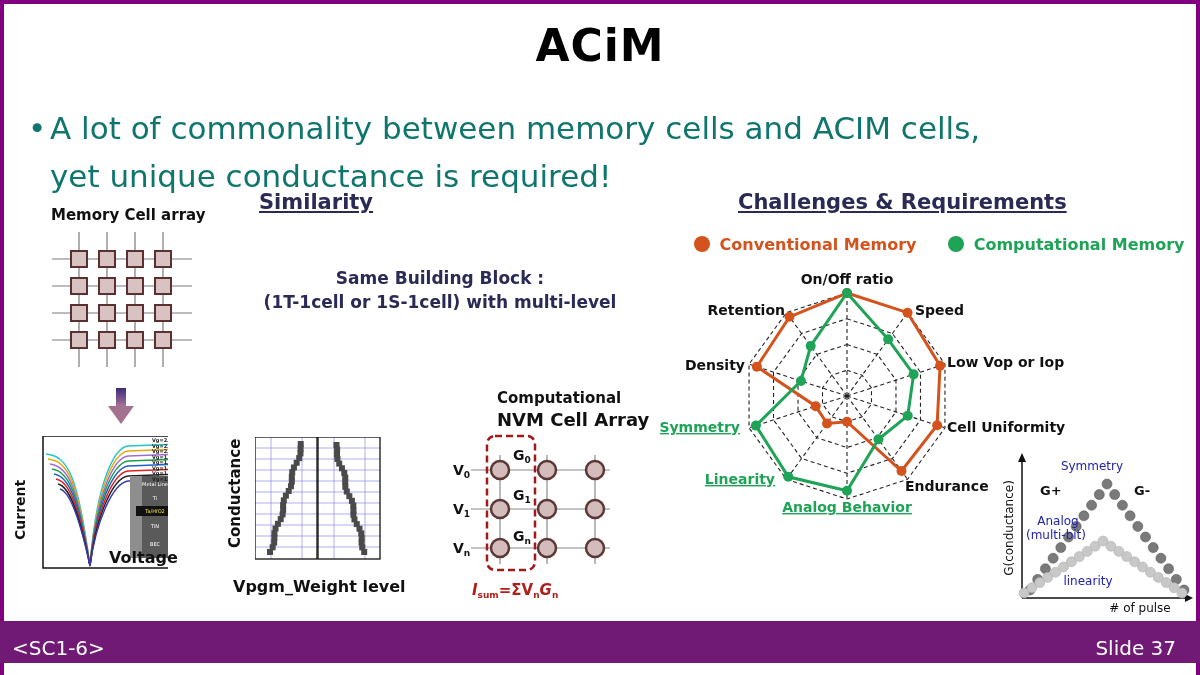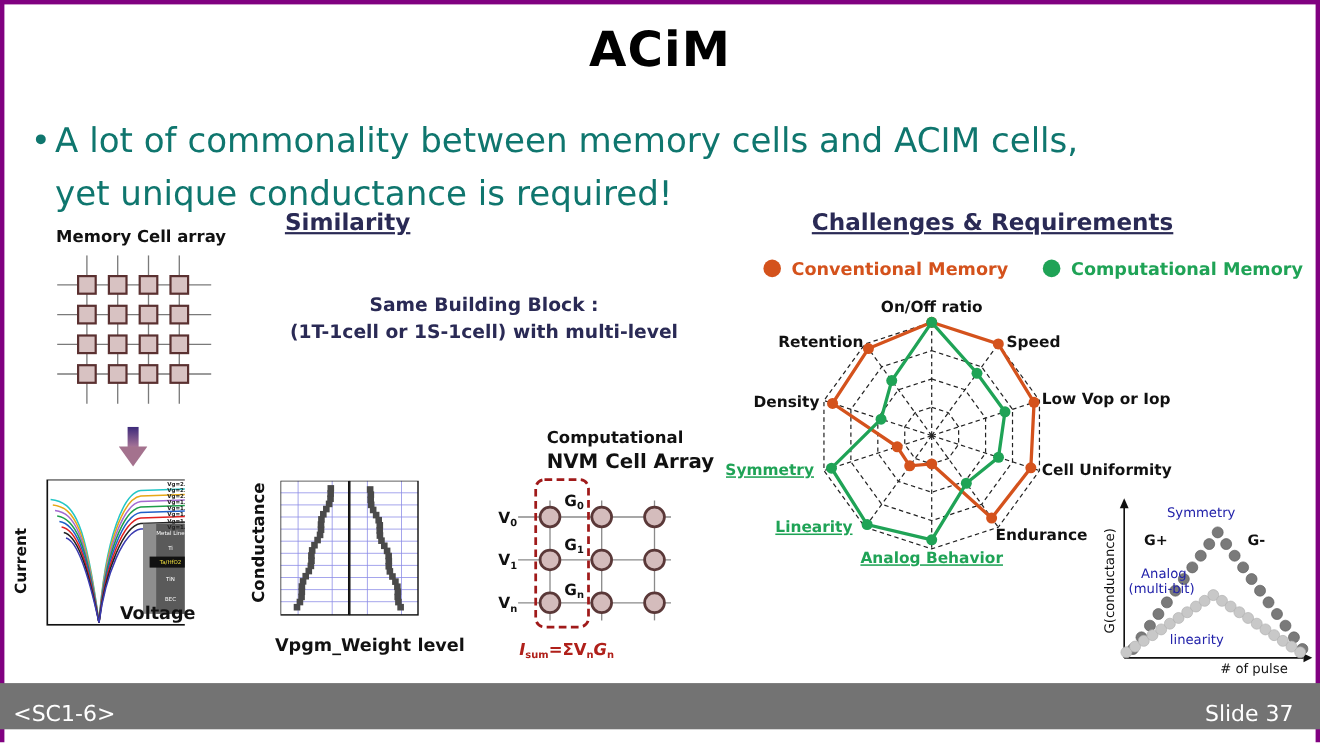--- a/index.html
+++ b/index.html
@@ -4,21 +4,21 @@
 <style>
   html, body { margin:0; padding:0; }
   body { width:1200px; height:675px; position:relative; background:#ffffff; font-family:"DejaVu Sans", sans-serif; overflow:hidden; }
   .frame { position:absolute; left:0; top:0; width:1200px; height:675px; box-sizing:border-box; border-left:4px solid #800080; border-right:4px solid #800080; border-top:4px solid #800080; }
   .title { position:absolute; top:20px; left:0; width:1200px; text-align:center; font-size:44px; font-weight:bold; color:#000; letter-spacing:1px; }
   .bullet { position:absolute; top:92px; left:28px; font-size:31px; color:#0f766e; line-height:48px;margin-top:12px; }
   .bullet .dot { display:inline-block; width:22px; }
   .section-head { position:absolute; font-size:21px; font-weight:bold; color:#2a2a55; text-decoration:underline; }
   .label { position:absolute; font-size:15px; font-weight:bold; color:#111; white-space:nowrap; }
   .center-text { position:absolute; left:250px; top:266px; width:380px; text-align:center; font-size:17px; font-weight:bold; color:#2a2a55; line-height:24px; }
-  .footer { position:absolute; left:0; top:621px; width:1200px; height:42px; background:#737373; color:#fff; font-size:20px; }
+  .footer { position:absolute; left:0; top:621px; width:1200px; height:42px; background:#701a75; color:#fff; font-size:20px; }
   .footer span { position:absolute; top:15px; }
   svg text { font-family:"DejaVu Sans", sans-serif; }
 </style>
 </head>
 <body>
 
 <div class="frame"></div>
 
 <div class="title">ACiM</div>
 
@@ -172,21 +172,21 @@
       <rect x="103.69907961445921" y="98.04347826086956" width="6" height="6"></rect>
       <rect x="42.472374762151915" y="13.391304347826093" width="6" height="6"></rect>
       <rect x="103.56971045748969" y="102.69565217391303" width="6" height="6"></rect>
       <rect x="42.59541868823831" y="8.695652173913047" width="6" height="6"></rect>
       <rect x="104.19571093432108" y="107.34782608695653" width="6" height="6"></rect>
       <rect x="42.730669393737244" y="4" width="6" height="6"></rect>
       <rect x="106.20075046949991" y="112" width="6" height="6"></rect>
     </g>
 </svg>
 <div class="label" style="left:226px; top:548px; transform:rotate(-90deg); transform-origin:left top; font-size:15px;">Conductance</div>
-<div class="label" style="left:250px; top:577px; font-size:16px;">Vpgm_Weight level</div>
+<div class="label" style="left:233px; top:577px; font-size:16px;">Vpgm_Weight level</div>
 
 <div class="center-text">
   <div>Same Building Block :</div>
   <div>(1T-1cell or 1S-1cell) with multi-level</div>
 </div>
 
 <div class="label" style="left:497px; top:389px; font-size:15px;">Computational</div>
 <div class="label" style="left:497px; top:409px; font-size:18px;">NVM Cell Array</div>
 <svg style="position:absolute; left:450px; top:430px;" width="180" height="180">
   <g stroke="#8a8a8a" stroke-width="1.2">

